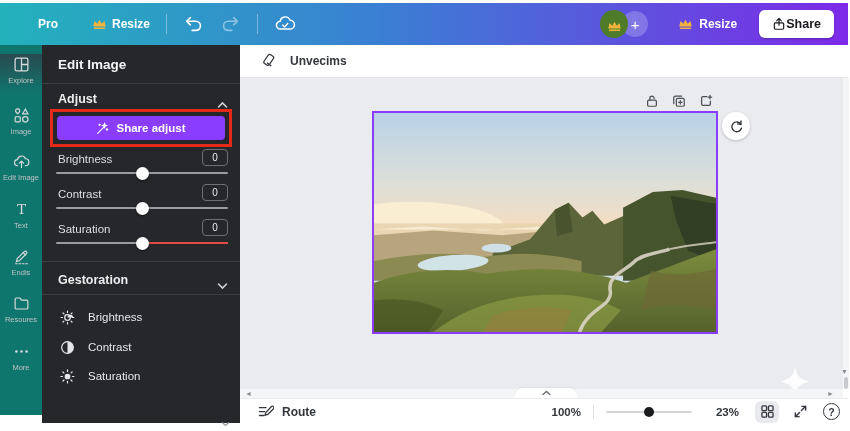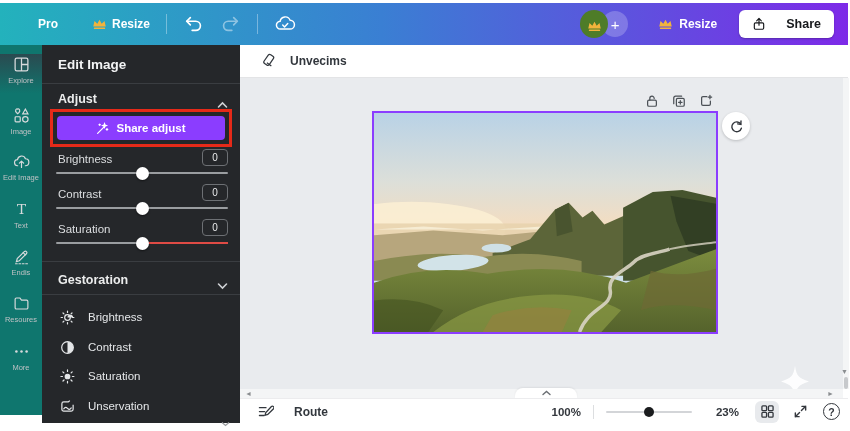--- a/index.html
+++ b/index.html
@@ -18,21 +18,21 @@
   .tb-icon { width:22px; height:22px; display:inline-block; }
   .tb-icon svg { width:100%; height:100%; }
   .dim { opacity:.45; }
   .tb-right { position:absolute; right:14px; top:0; height:42px; display:flex; align-items:center; gap:10px; }
   .avatar { width:28px; height:28px; border-radius:50%; background:#4e7c28;
     display:flex; align-items:center; justify-content:center; z-index:2; }
   .plus-circle { width:26px; height:26px; border-radius:50%; background:rgba(255,255,255,.22);
     display:flex; align-items:center; justify-content:center; font-size:15px; color:#fff; margin-left:-16px; }
   .tb-resize2 { display:flex; align-items:center; gap:6px; font-size:12px; font-weight:bold;
     padding:7px 12px; border-radius:5px; margin-left:8px; }
-  .share-btn { background:#fff; color:#17191c; display:flex; align-items:center; gap:20px;
+  .share-btn { background:#fff; color:#17191c; display:flex; align-items:center; gap:0;
     font-size:12.5px; font-weight:bold; padding:7px 13px; border-radius:6px;
     box-shadow:0 1px 2px rgba(0,0,0,.25); }
   .share-btn svg { width:14px; height:14px; }
 
   
   .rail { position:absolute; left:0; top:45px; width:42px; height:370px; background:#0f766e; }
   .rail-item { position:absolute; left:0; width:42px; height:44px; display:flex; flex-direction:column;
     align-items:center; color:#c9cccf; cursor:pointer; }
   .rail-item.active-tint { background:linear-gradient(180deg,#2a4a50 0%, rgba(23,25,28,0) 90%); }
   .rail-item svg { width:17px; height:17px; margin-top:2px; }
@@ -92,21 +92,21 @@
   .collapse-handle { position:absolute; left:275px; top:-1px; width:62px; height:10px; background:#fff;
     border-radius:8px 8px 0 0; box-shadow:0 -1px 2px rgba(0,0,0,.06); display:flex; align-items:flex-start; justify-content:center; cursor:pointer; }
   .collapse-handle svg { width:9px; height:6px; margin-top:2px; }
   .vscroll { position:absolute; left:843px; top:78px; width:6px; height:311px; background:#f4f5f6; }
   .vs-arrow { position:absolute; left:-2px; bottom:14px; font-size:7px; color:#8a8d90; }
   .vs-thumb { position:absolute; left:1px; bottom:0; width:4px; height:12px; background:#c7c9cc; border-radius:2px; }
 
   
   .statusbar { position:absolute; left:240px; top:398px; width:608px; height:26px; background:#fff;
     border-top:1px solid #ececee; display:flex; align-items:center; }
-  .route { display:flex; gap:20px; margin-left:18px; cursor:pointer; }
+  .route { display:flex; gap:8px; margin-left:18px; cursor:pointer; }
   .route svg { width:16px; height:14px; }
   .route-label { font-size:12px; font-weight:bold; color:#32373d; }
   .sb-right { position:absolute; right:8px; display:flex; align-items:center; }
   .zoom-pct { font-size:11.5px; font-weight:bold; color:#33373d; }
   .sb-sep { width:1px; height:14px; background:#dcdee0; margin:0 12px; }
   .zoom-slider { position:relative; width:86px; height:14px; cursor:pointer; }
   .zoom-slider .zs-track { position:absolute; left:0; top:6px; width:86px; height:2px; background:#d3d5d8; border-radius:2px; }
   .zoom-slider .zs-handle { position:absolute; left:38px; top:2px; width:10px; height:10px; background:#1a1c1e; border-radius:50%; }
   .page-pct { font-size:11.5px; font-weight:bold; color:#33373d; margin-left:24px; }
   .grid-btn { width:24px; height:22px; background:#e8eaed; border-radius:6px; margin-left:16px;
@@ -311,32 +311,20 @@
             <path d="M2 1.5 L6 5.5 L2 9.5"></path>
           </svg>
       </span>
     </div>
     <div class="g-item" style="top:318px">
       <svg viewBox="0 0 16 16" fill="none" stroke="#e4e6e8" stroke-width="1.3" stroke-linecap="round">
           <circle cx="8" cy="8" r="2.4" fill="#e4e6e8"></circle>
           <path d="M8 1 V2.8 M8 13.2 V15 M1 8 H2.8 M13.2 8 H15 M3 3 L4.3 4.3 M11.7 11.7 L13 13 M13 3 L11.7 4.3 M4.3 11.7 L3 13" stroke-dasharray="1.6 1.2"></path>
         </svg>
       <span class="g-label">Saturation</span>
-      <span class="g-chev">
-        <svg viewBox="0 0 8 11" fill="none" stroke="#cfd2d5" stroke-width="1.5" stroke-linecap="round">
-            <path d="M2 1.5 L6 5.5 L2 9.5"></path>
-          </svg>
-      </span>
-    </div>
-    <div class="g-item" style="top:348px">
-      <svg viewBox="0 0 16 16" fill="none" stroke="#e4e6e8" stroke-width="1.3" stroke-linejoin="round">
-          <path d="M2 5 a2 2 0 0 1 2-2 h5 l1.5-1.3 M14 6 v5 a2 2 0 0 1-2 2 H4 a2 2 0 0 1-2-2 V5"></path>
-          <path d="M4 10.5 C5.5 8.5 6.5 8.5 8 10 C9.5 11.5 10.5 11.5 12 9.5" stroke-linecap="round"></path>
-        </svg>
-      <span class="g-label">Unservation</span>
       <span class="g-chev">
         <svg viewBox="0 0 8 11" fill="none" stroke="#cfd2d5" stroke-width="1.5" stroke-linecap="round">
             <path d="M2 1.5 L6 5.5 L2 9.5"></path>
           </svg>
       </span>
     </div>
     <span class="panel-scroll-hint">
       <svg viewBox="0 0 9 6" fill="none" stroke="#9a9da0" stroke-width="1.3">
           <path d="M1 1.5 L4.5 4.5 L8 1.5"></path>
         </svg>

